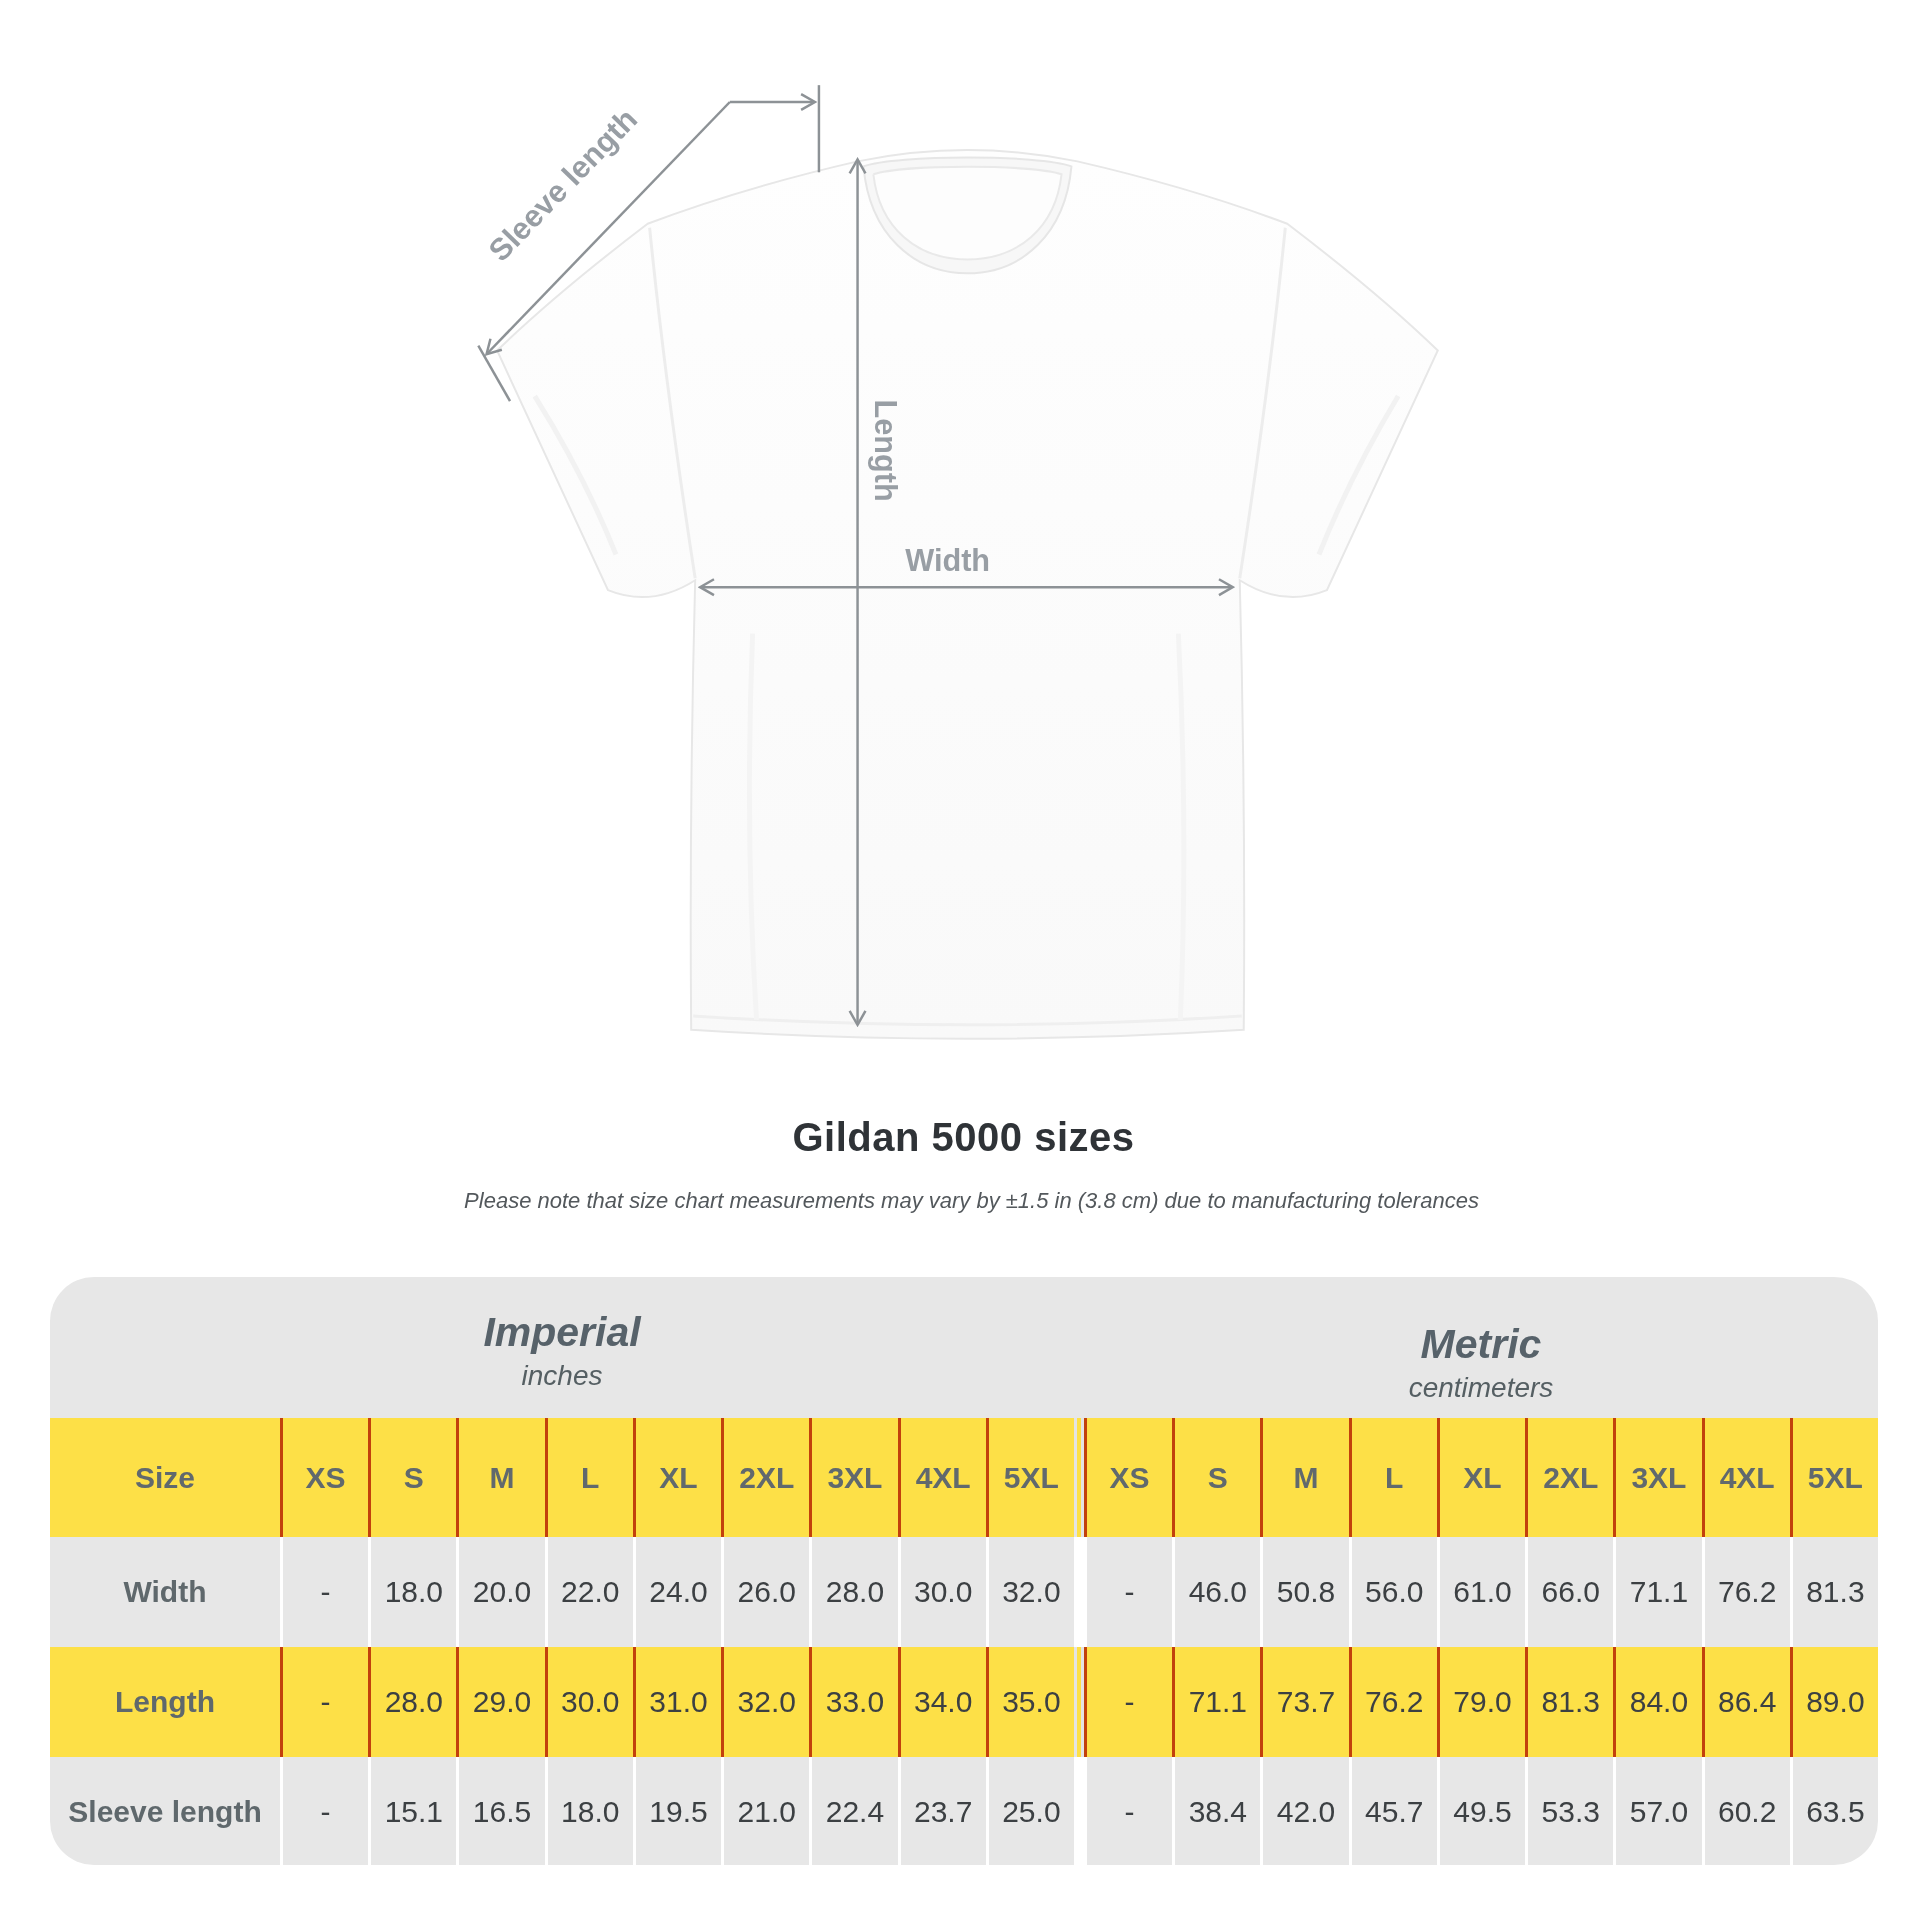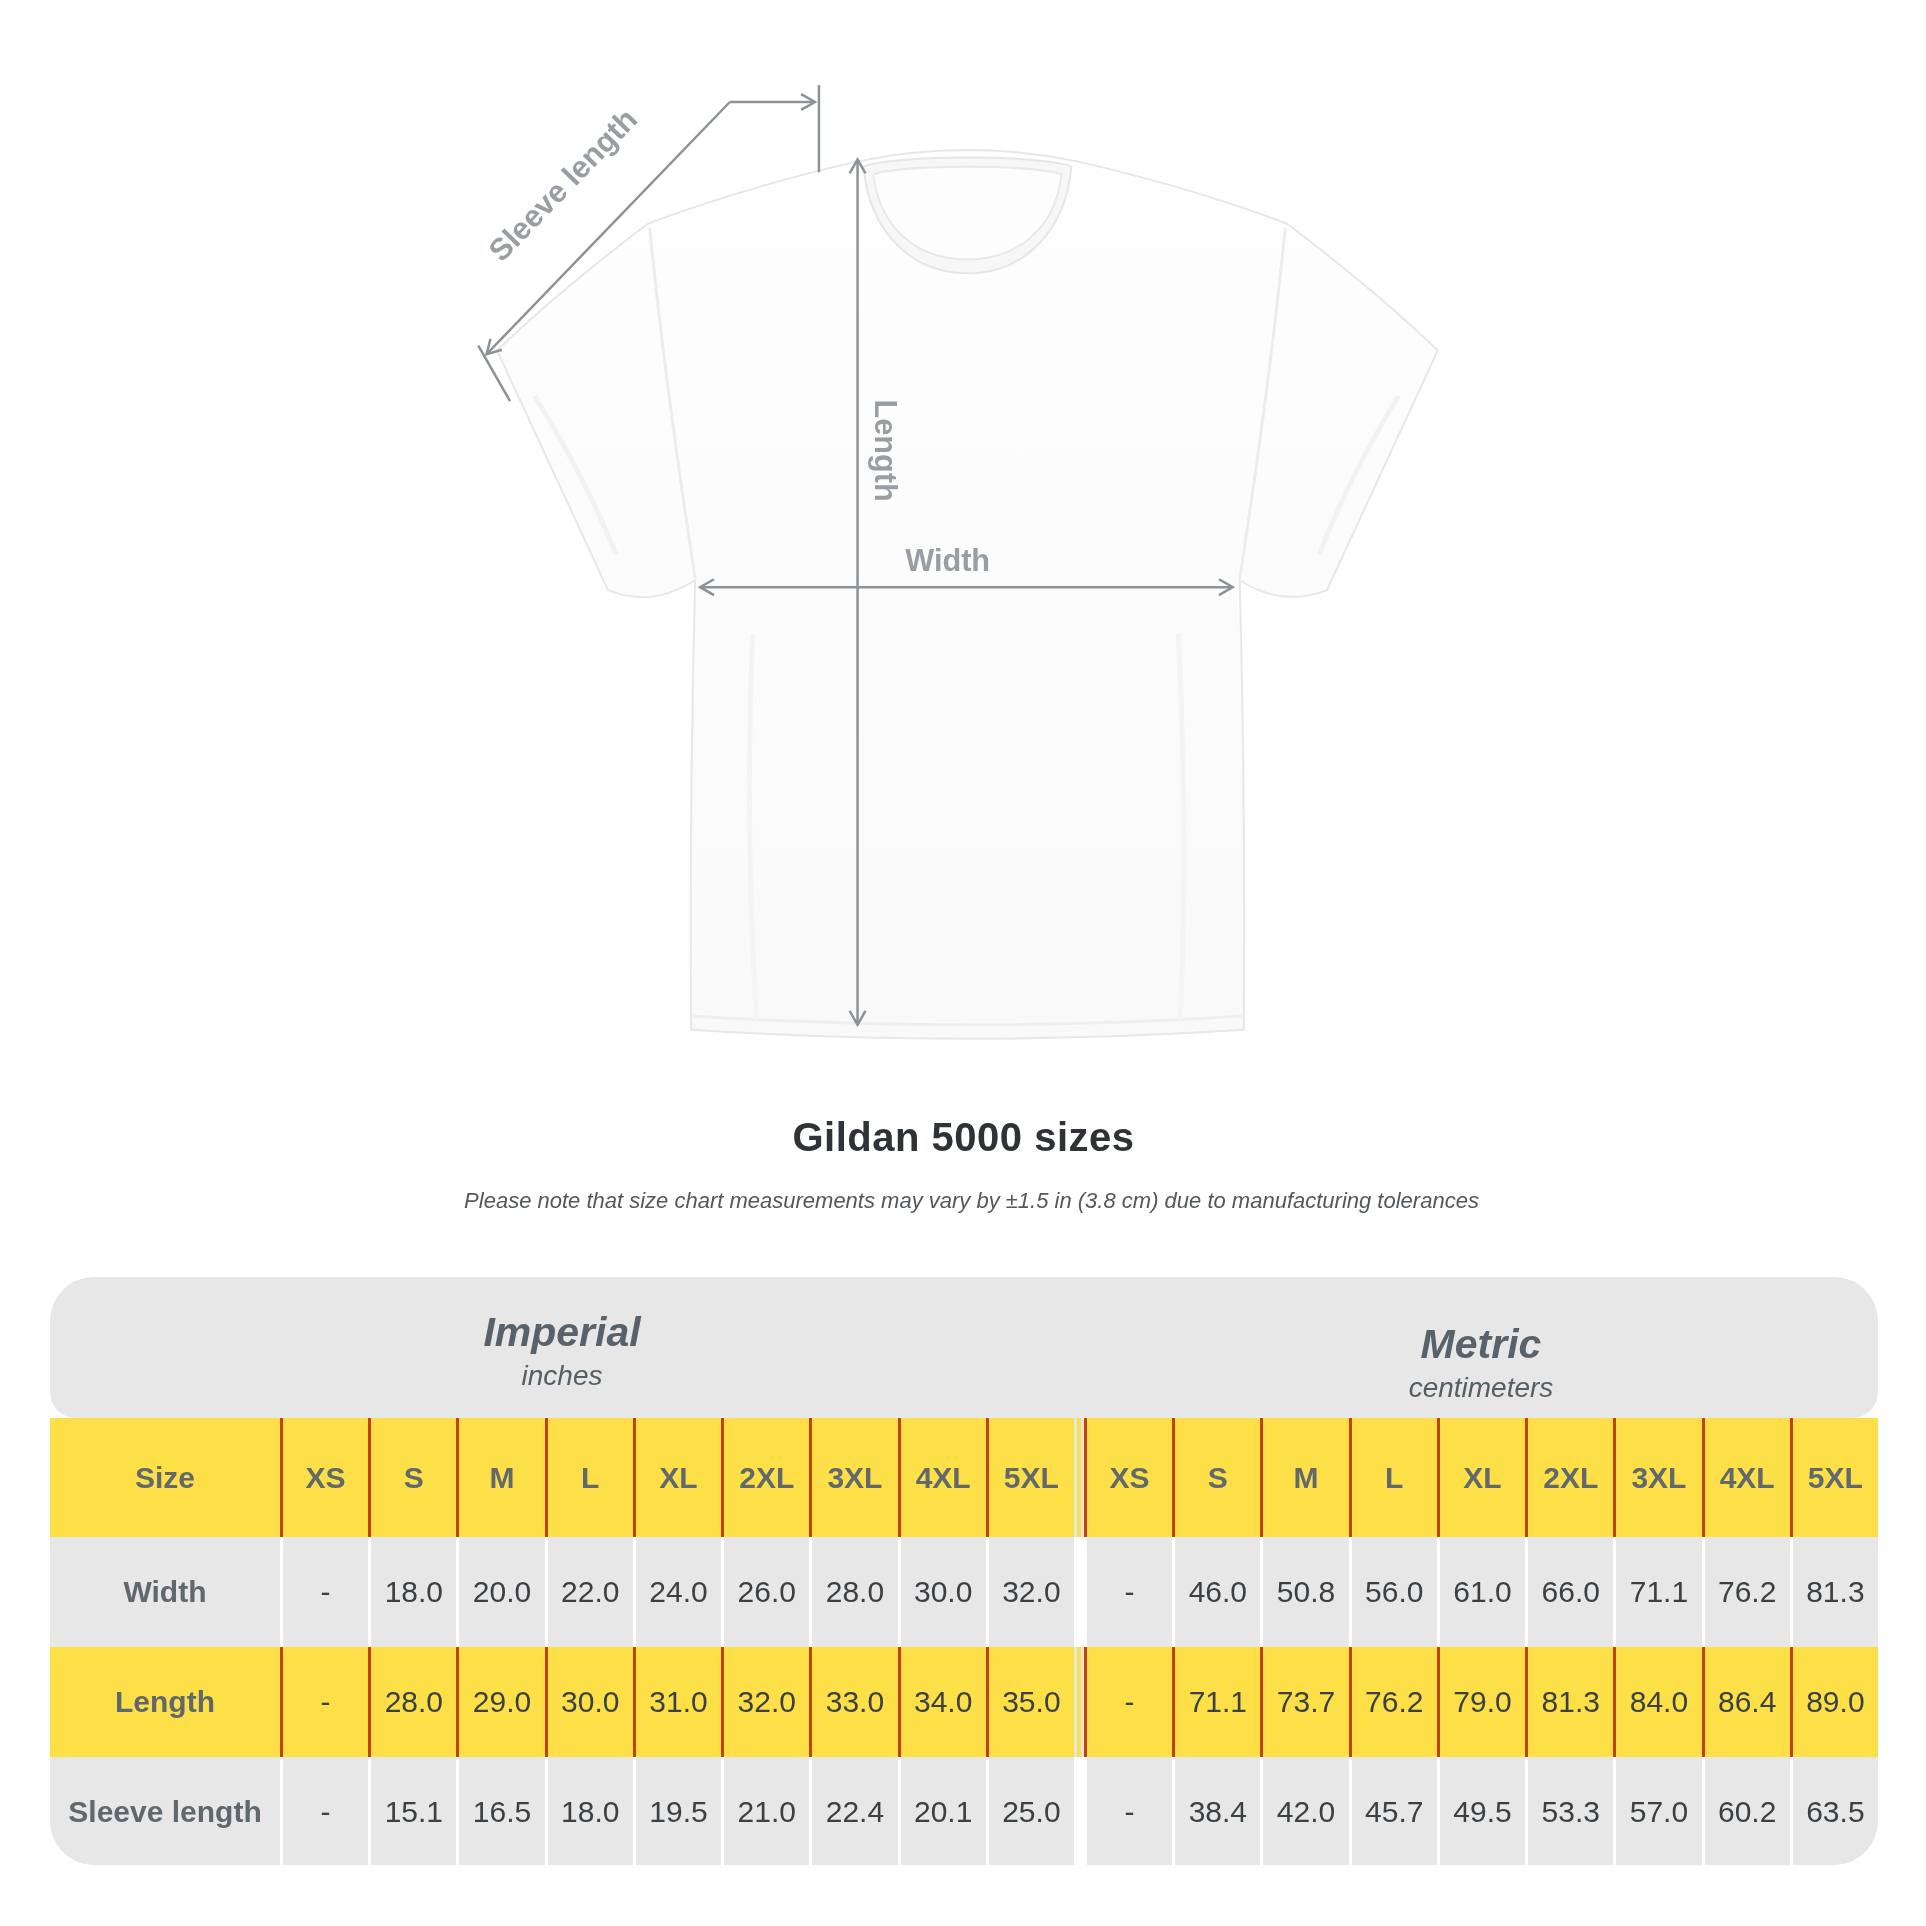--- a/index.html
+++ b/index.html
@@ -22,21 +22,21 @@
   
   .chart{
     position:absolute;left:50px;top:1277px;width:1828px;height:588px;
     border-radius:44px;overflow:hidden;
   }
   .trow{
     display:grid;
     grid-template-columns:230px repeat(9,1fr) 10px repeat(9,1fr);
     width:100%;
   }
-  .unit-band{height:141px;background:#e7e7e7;border-radius:26px;}
+  .unit-band{height:141px;background:#e7e7e7;}
   .unit-cell{display:flex;flex-direction:column;align-items:center;justify-content:center;padding-top:6px;}
   .unit-imperial{grid-column:1 / span 10;}
   .unit-metric{grid-column:12 / span 9;margin-top:24px;}
   .unit-name{font-size:41px;font-weight:bold;font-style:italic;color:#57626a;line-height:1.25;}
   .unit-sub{font-size:28px;font-style:italic;color:#555f63;line-height:1.3;}
   .cell{
     display:flex;align-items:center;justify-content:center;
     font-size:30px;color:#3c4043;white-space:nowrap;
   }
   .size-row{height:119px;background:#ffffff;}
@@ -208,21 +208,21 @@
 
   <div class="trow data-row row-gray">
     <div class="cell label-cell">Sleeve length</div>
     <div class="cell">-</div>
     <div class="cell">15.1</div>
     <div class="cell">16.5</div>
     <div class="cell">18.0</div>
     <div class="cell">19.5</div>
     <div class="cell">21.0</div>
     <div class="cell">22.4</div>
-    <div class="cell">20.1</div>
+    <div class="cell">23.7</div>
     <div class="cell">25.0</div>
     <div class="gap"></div>
     <div class="cell">-</div>
     <div class="cell">38.4</div>
     <div class="cell">42.0</div>
     <div class="cell">45.7</div>
     <div class="cell">49.5</div>
     <div class="cell">53.3</div>
     <div class="cell">57.0</div>
     <div class="cell">60.2</div>

